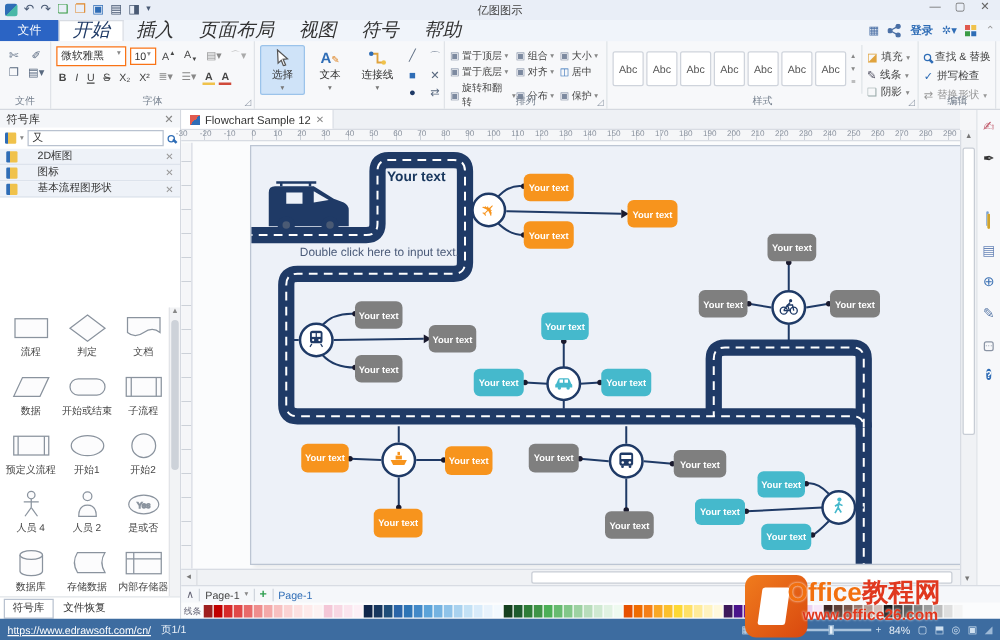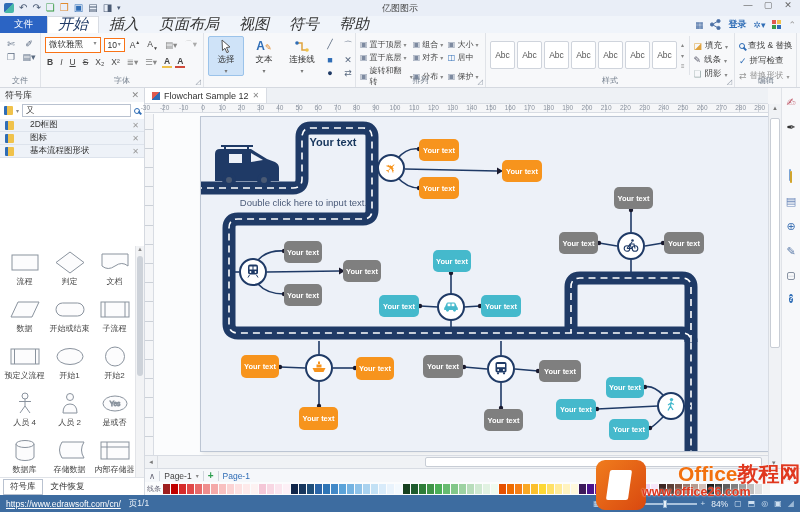--- a/index.html
+++ b/index.html
@@ -130,21 +130,21 @@
   .slider { display:flex; align-items:center; gap:3px; }
   .slider .track { width:56px; height:2px; background:#a9c2dc; position:relative; }
   .slider .knob { position:absolute; left:22px; top:-3px; width:4px; height:8px; background:#e8f0f8; border:1px solid #8fb0cf; }
   .grip { font-size:8px; color:#9db9d6; }
 
   
   .watermark { position:absolute; left:594px; top:452px; width:206px; height:60px; z-index:60; pointer-events:none; }
   .wm-logo { position:absolute; left:2px; top:8px; width:50px; height:50px; background:linear-gradient(135deg,#f07c1d,#d9480f); border-radius:9px; }
   .wm-logo i { position:absolute; left:12px; top:10px; width:22px; height:30px; background:#fff; transform:skewX(-8deg); border-radius:2px; }
   .wm-title { position:absolute; left:36px; top:8px; font-size:21px; font-weight:bold; white-space:nowrap; text-shadow:0 0 2px #fff; }
-  .wm-title .o1 { color:#f2700f;margin-left:48px; } .wm-title .o2 { color:#e0381f; }
+  .wm-title .o1 { color:#f2700f; } .wm-title .o2 { color:#e0381f; }
   .wm-sub { position:absolute; left:48px; top:33px; font-size:12.5px; font-weight:bold; color:#e0381f; text-shadow:0 0 2px #fff; }
 </style>
 </head>
 <body>
 
 <div id="window">
 
   <div class="titlebar">
     <div class="qat">
       <span class="applogo"></span>

